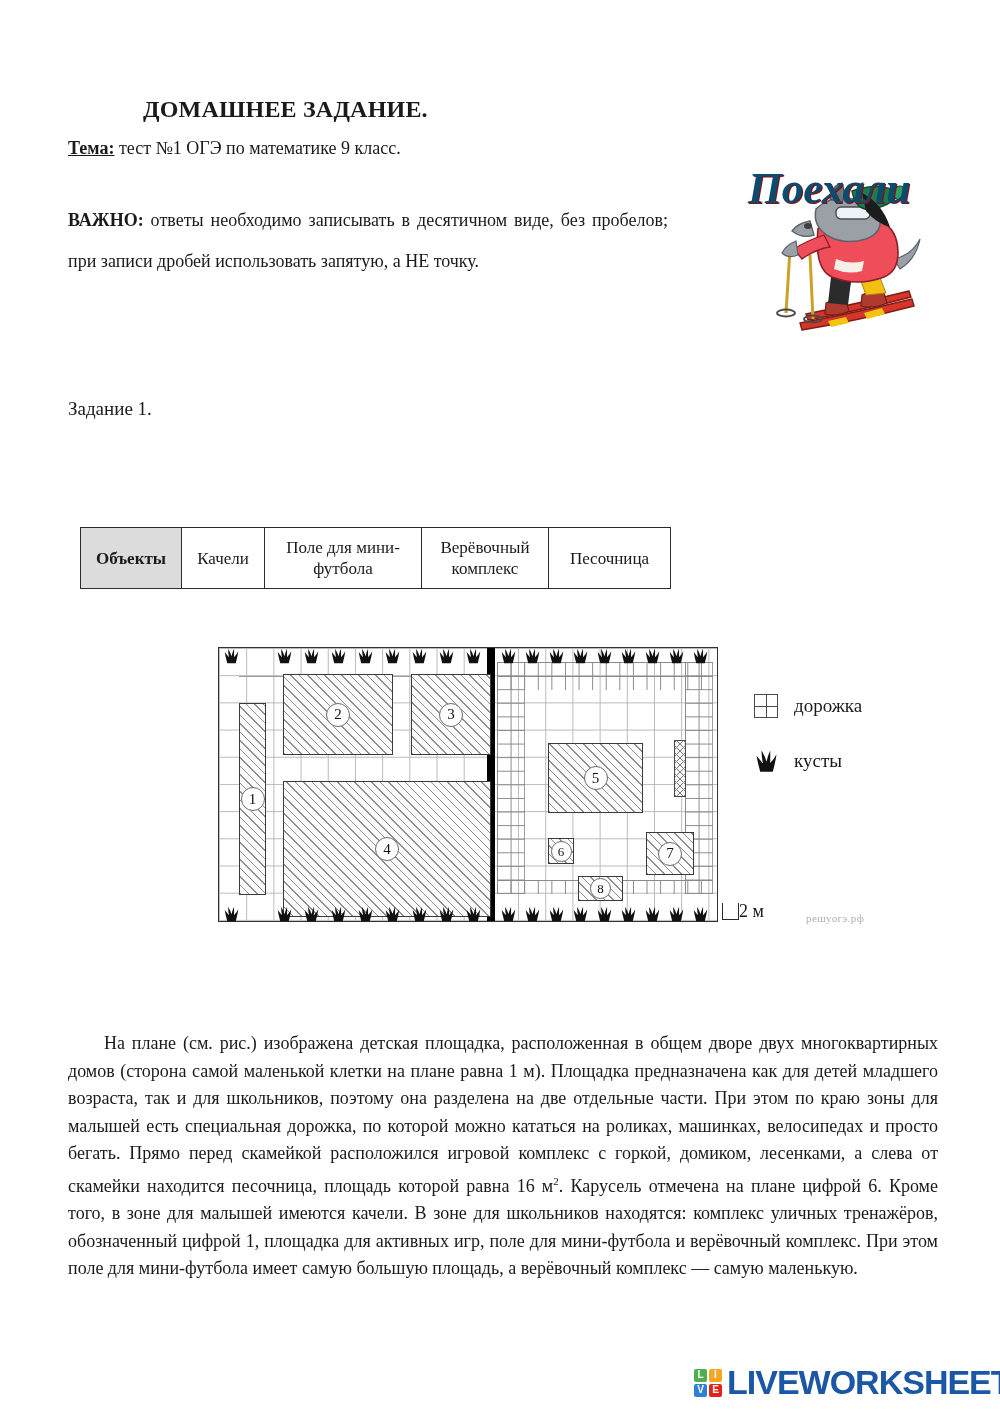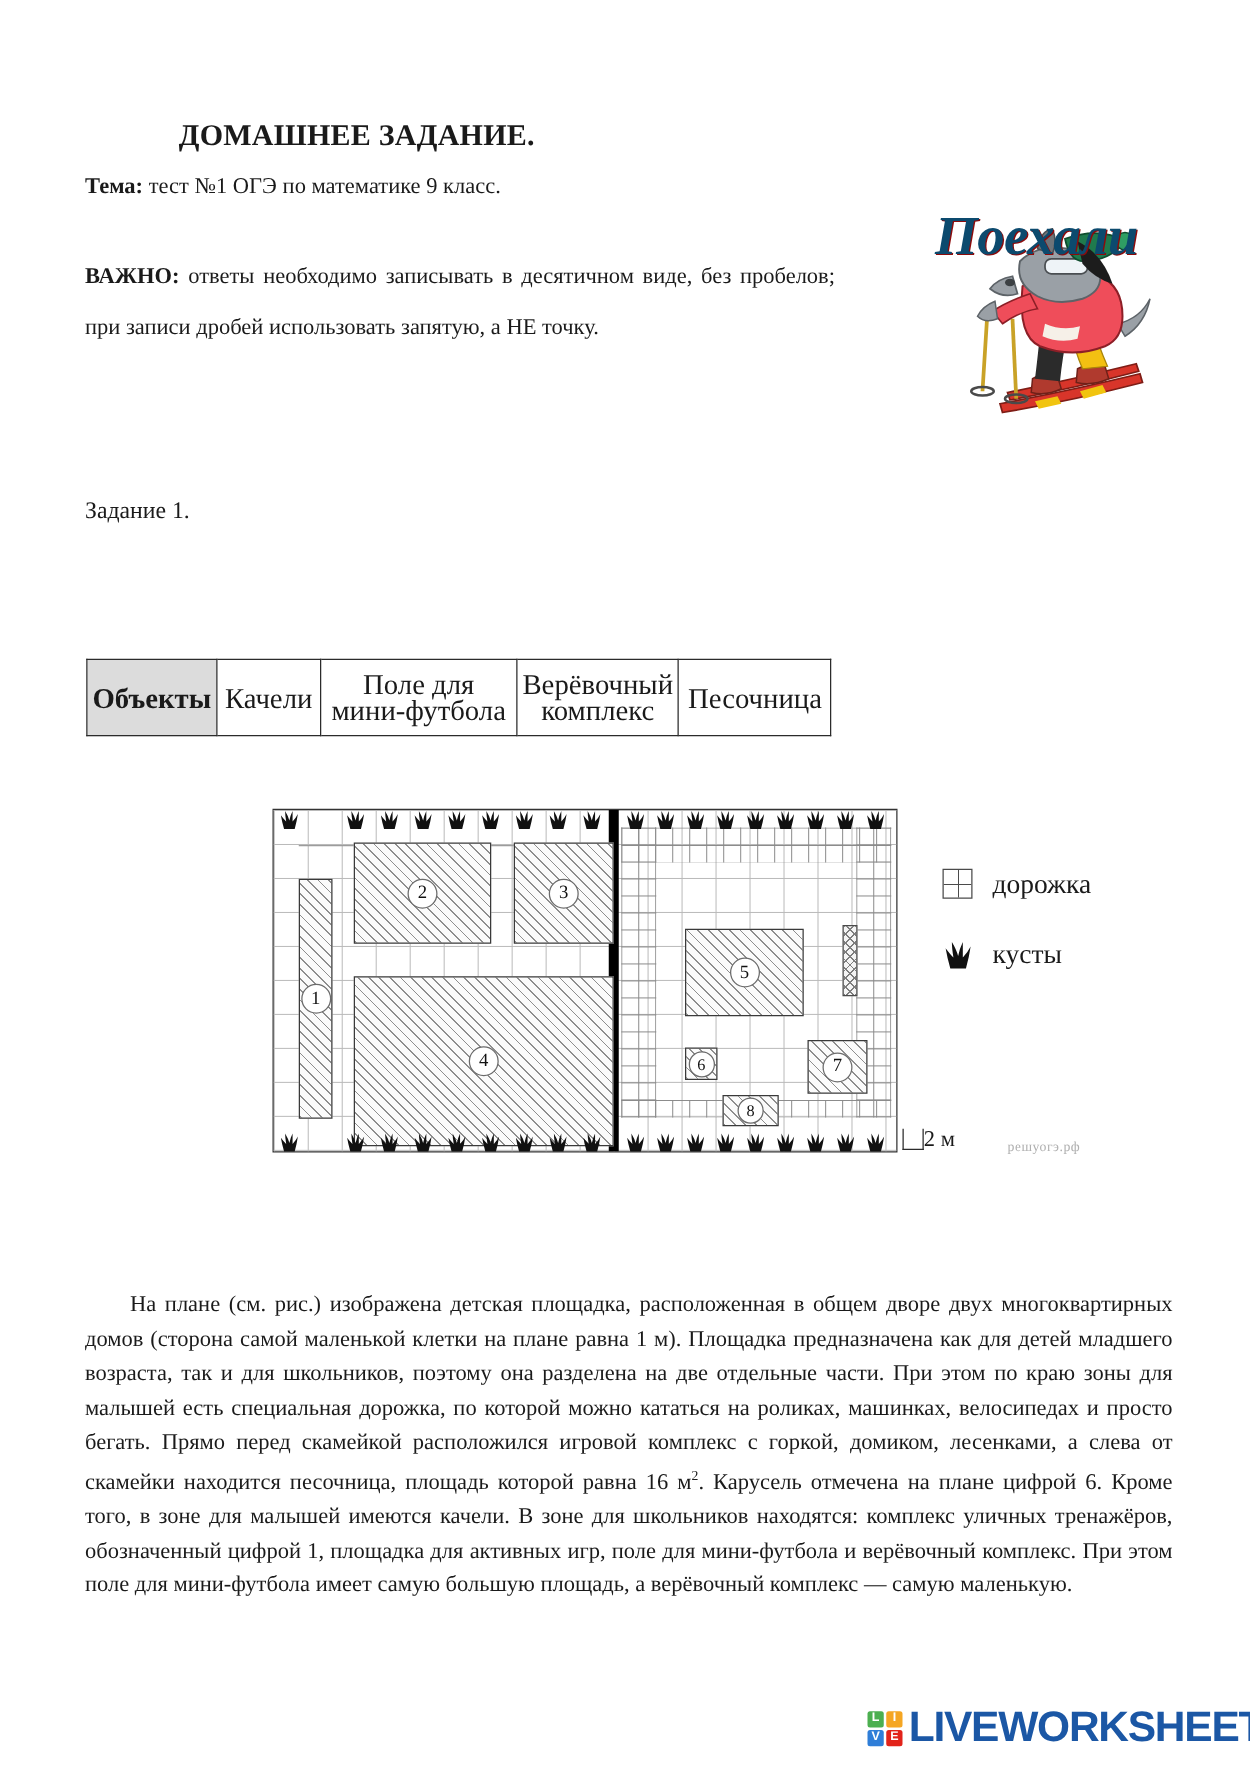--- a/index.html
+++ b/index.html
@@ -32,20 +32,21 @@
   }
   #theme-line {
     position: absolute;
     left: 68px;
     top: 138px;
     font-size: 18px;
     width: 640px;
   }
   #theme-label {
     font-weight: bold;
+    text-decoration: underline;
     text-align: right;
   }
   #important-block {
     position: absolute;
     left: 68px;
     top: 200px;
     width: 600px;
     font-size: 18px;
     line-height: 41px;
     text-align: justify;
@@ -87,24 +88,24 @@
     left: 68px;
     top: 452px;
     width: 870px;
     font-size: 18px;
     line-height: 26px;
   }
 
   
   #objects-table {
     position: absolute;
-    left: 69px;
+    left: 80px;
     top: 527px;
     border-collapse: collapse;
-    font-size: 23px;
+    font-size: 17px;
   }
   #objects-table td {
     border: 1.6px solid #2b2b2b;
     text-align: center;
     vertical-align: middle;
     padding: 2px 4px;
     line-height: 21px;
   }
   #objects-table .rowhead {
     background: #dcdcdc;
@@ -204,21 +205,21 @@
     align-items: center;
     margin-bottom: 30px;
   }
   .legend-sym {
     width: 36px;
     display: flex;
     justify-content: center;
     align-items: center;
   }
   .legend-label {
-    font-size: 22px;
+    font-size: 19px;
     margin-left: 10px;
   }
   .sym-path {
     width: 24px; height: 24px;
     border: 1.3px solid #4b4b4b;
     box-sizing: border-box;
     background-image:
       linear-gradient(to right, transparent 11px, #4b4b4b 11px, #4b4b4b 12px, transparent 12px),
       linear-gradient(to bottom, transparent 11px, #4b4b4b 11px, #4b4b4b 12px, transparent 12px);
   }

